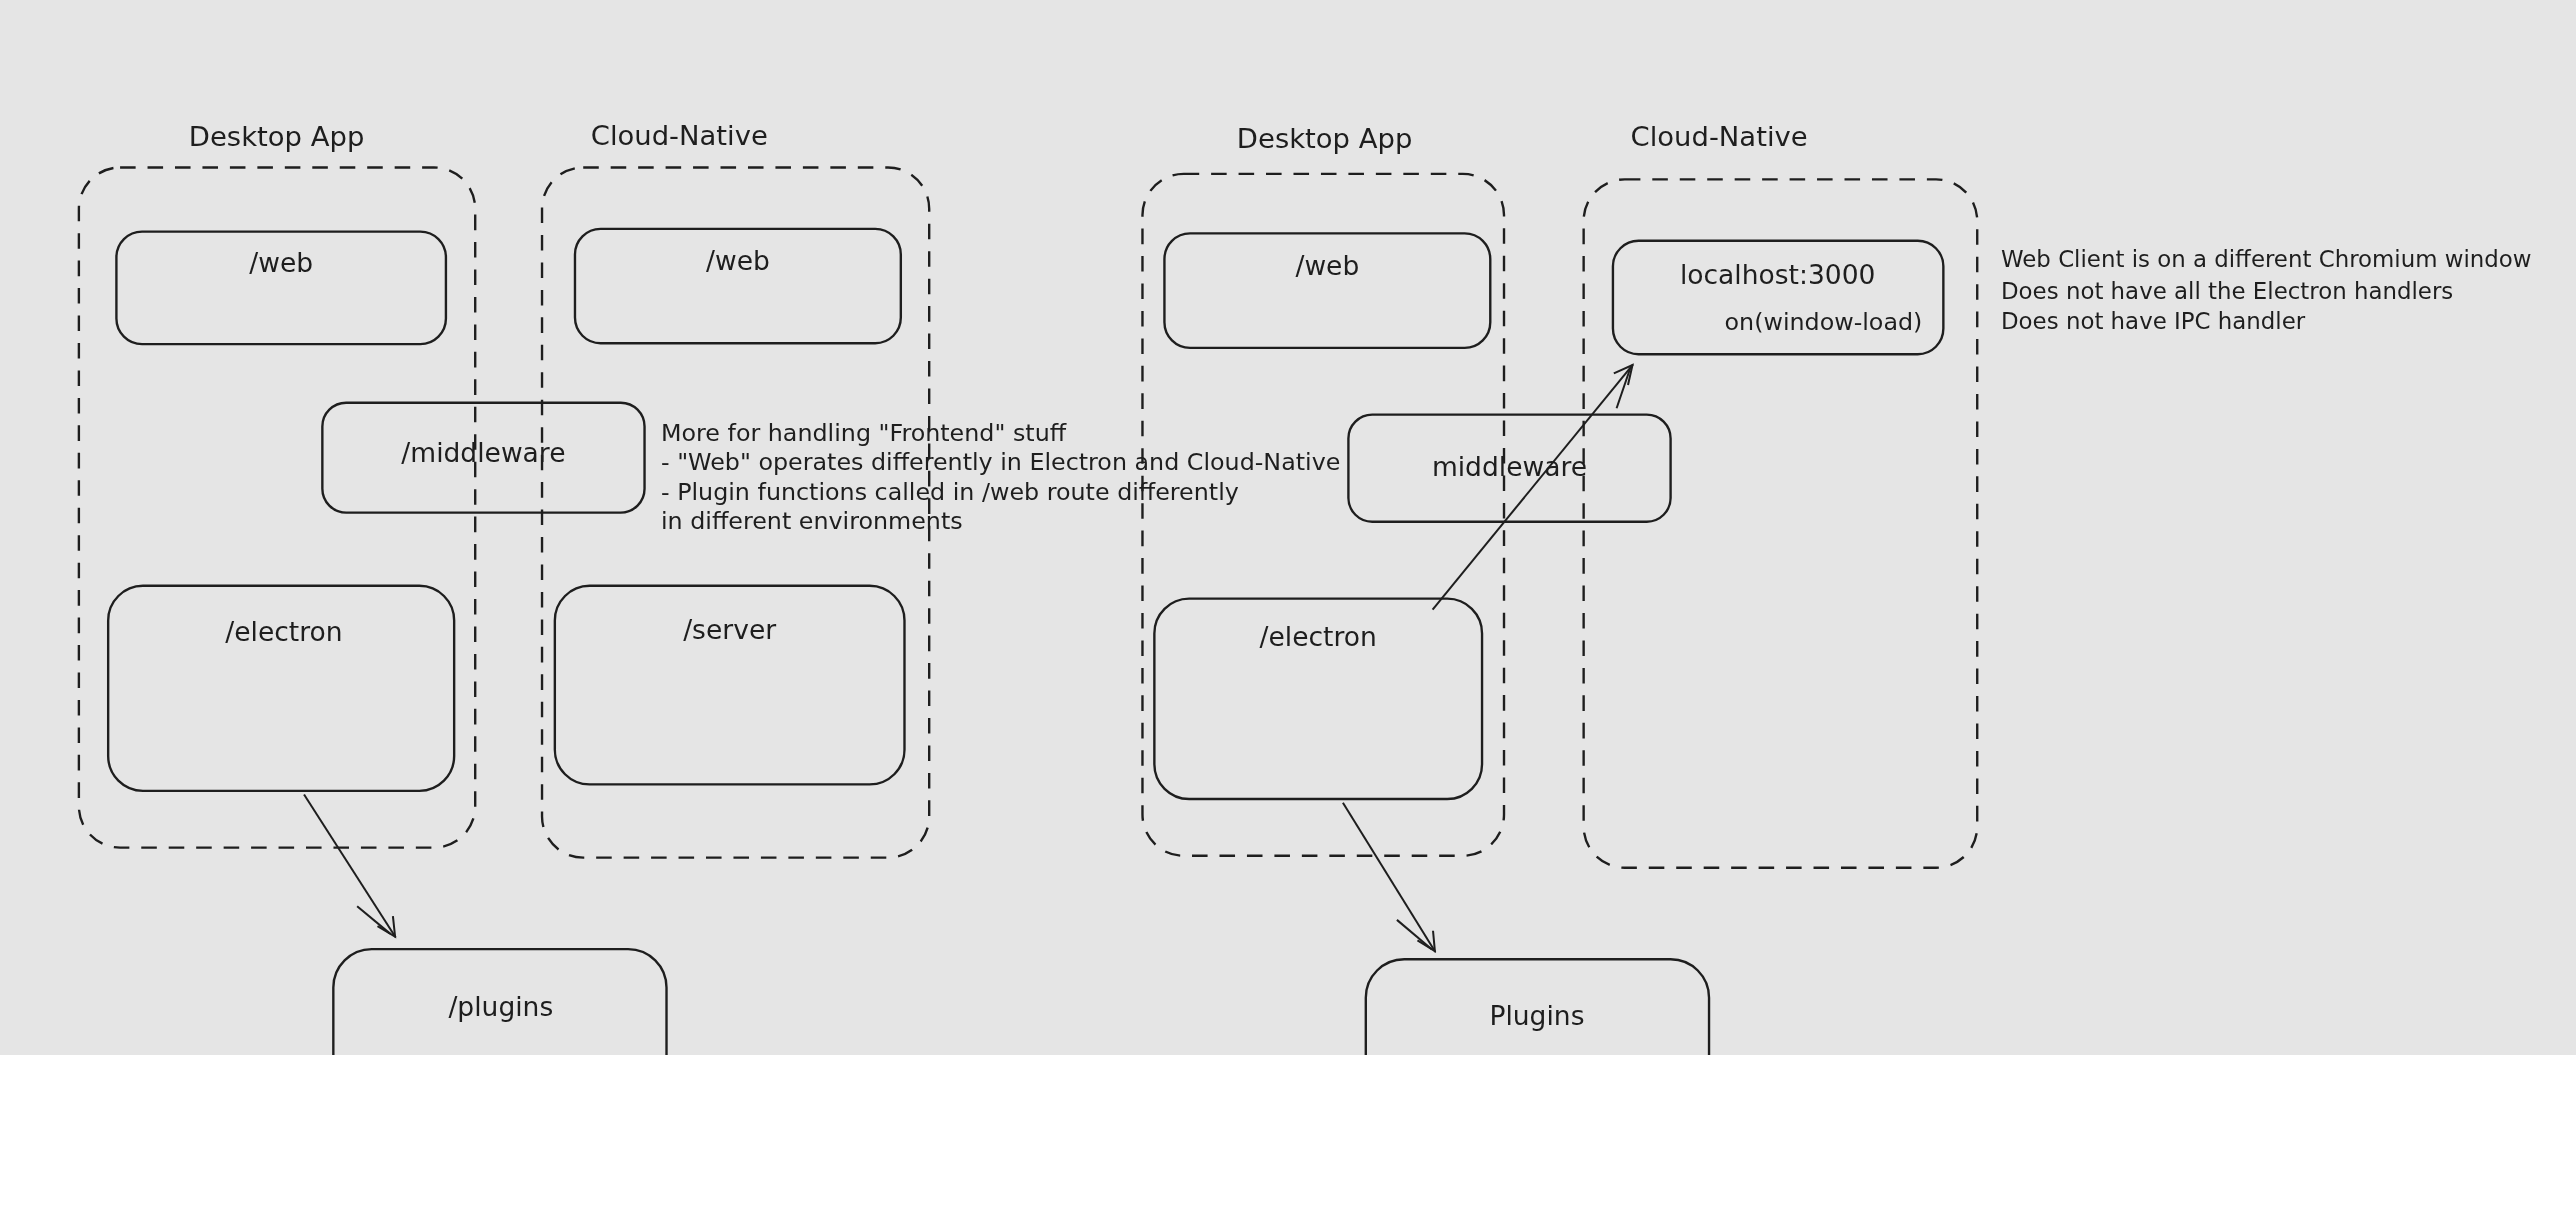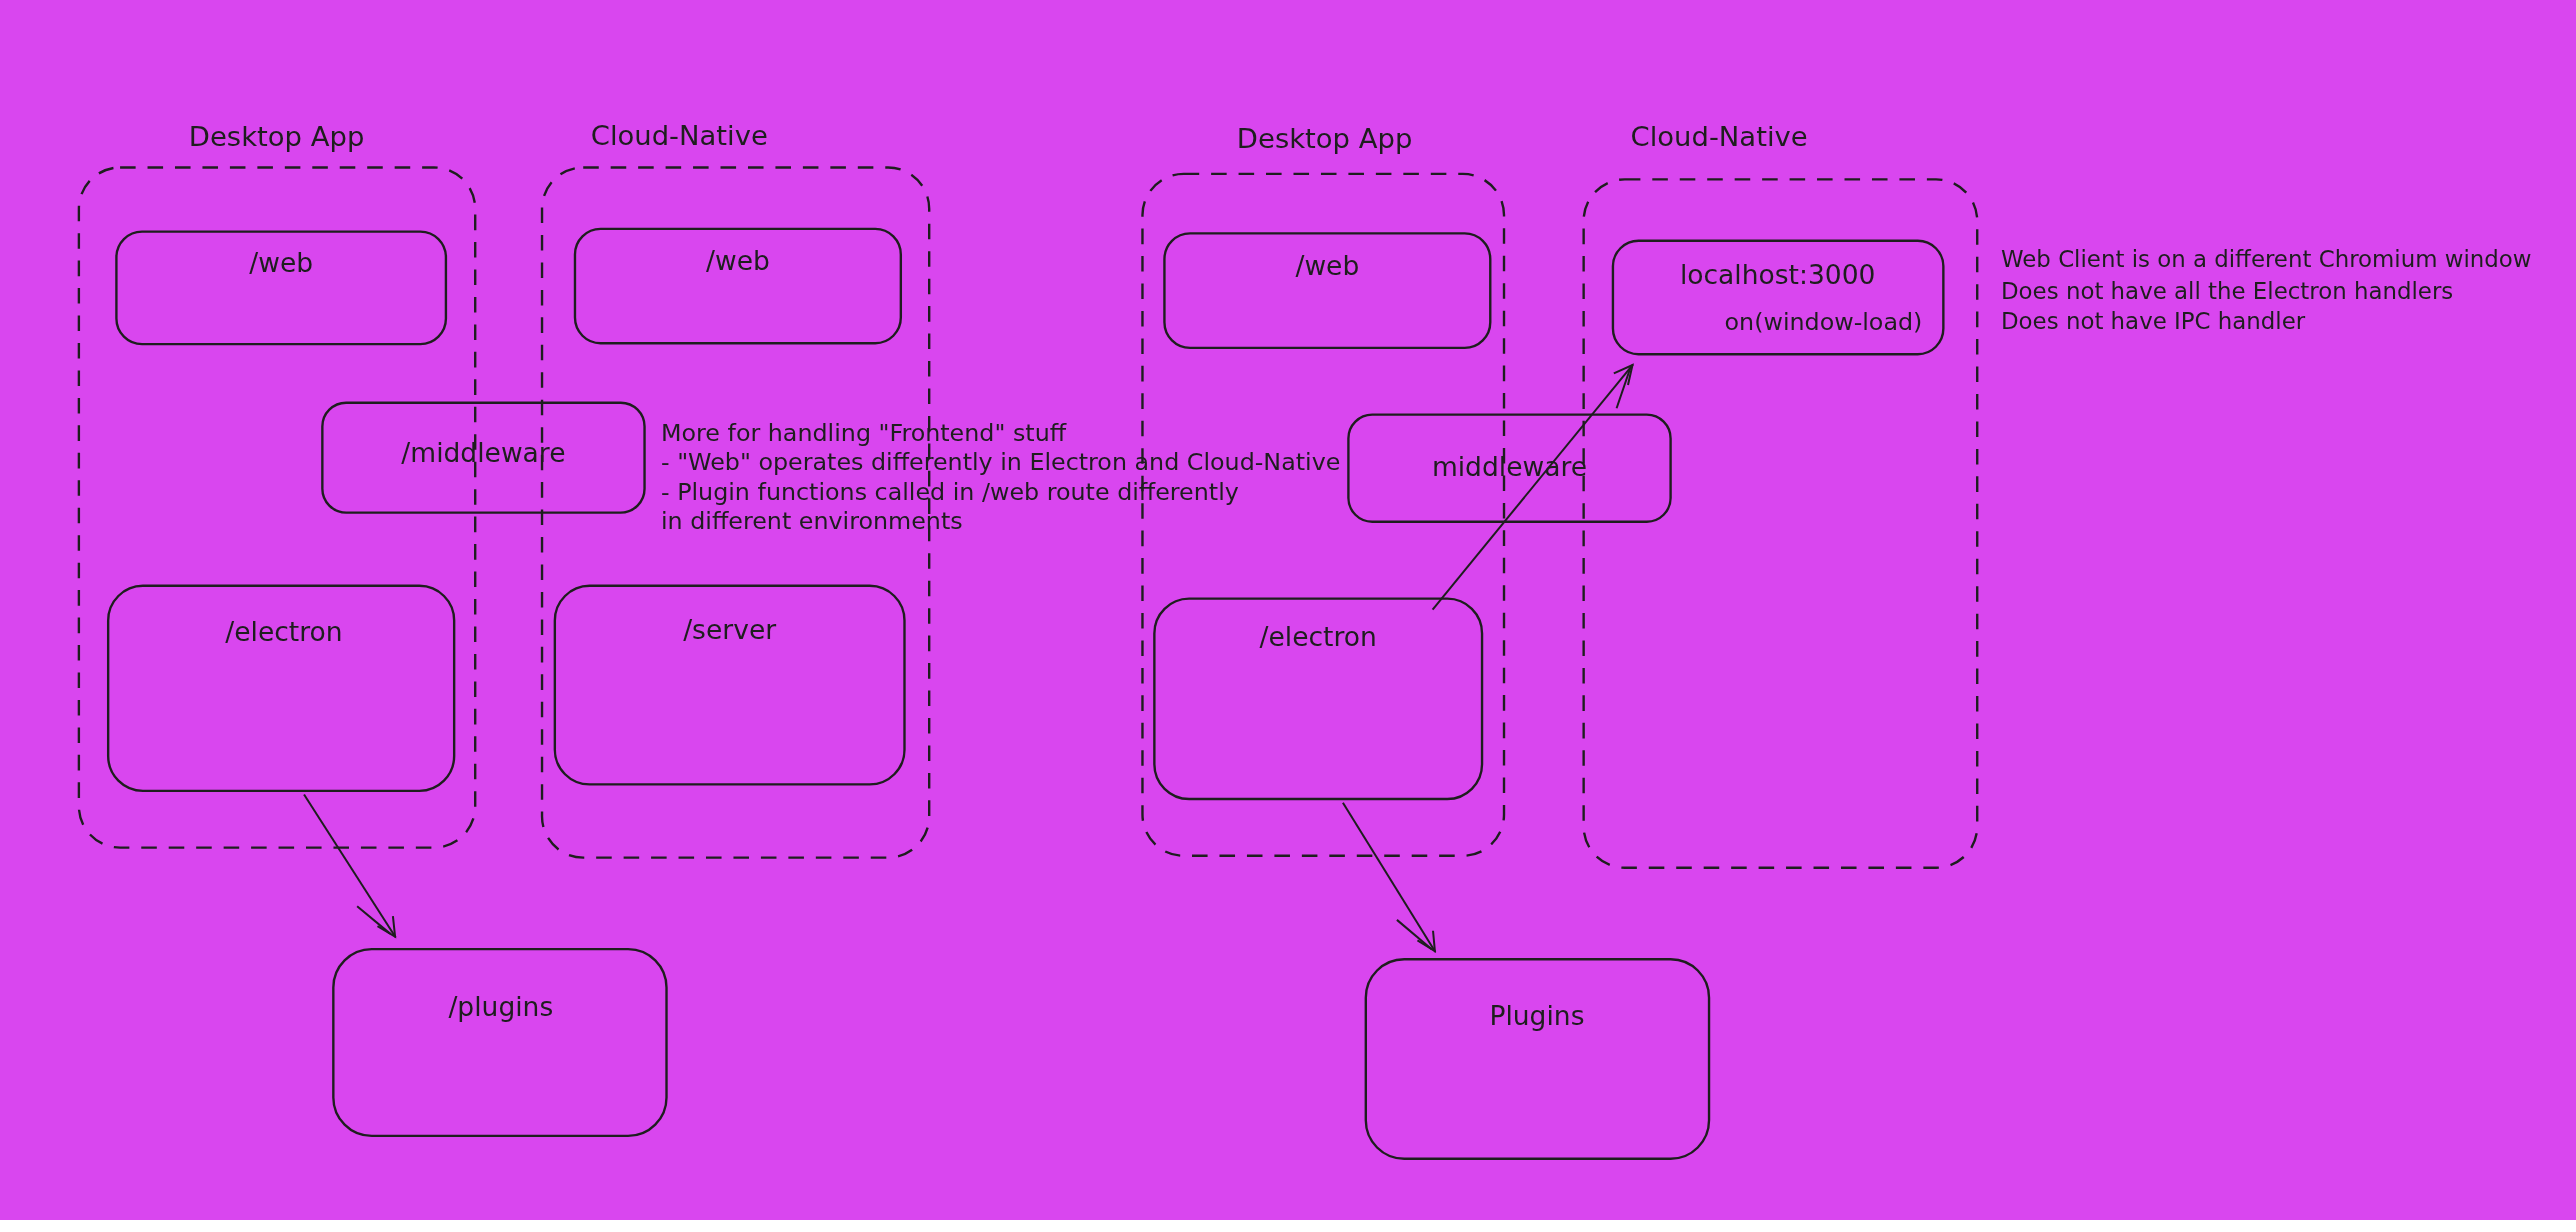--- a/index.html
+++ b/index.html
@@ -1,17 +1,17 @@
 <!DOCTYPE html>
 <html style="font-size:14.6px"><head>
 <meta charset="utf-8">
 <title>Diagram</title>
 <style>
   html,body{margin:0;padding:0;background:#ffffff;}
-  .canvas{position:relative;width:2576px;height:1220px;background:#d946ef;
+  .canvas{position:relative;width:2576px;height:1055px;background:#e5e5e5;
           font-family:"DejaVu Sans",sans-serif;overflow:hidden;}
   svg{display:block;}
   .box{fill:none;stroke:#1e1e1e;stroke-width:2.6px;}
   .dashed{fill:none;stroke:#1e1e1e;stroke-width:2.6px;stroke-dasharray:17 13;}
   .arrow{fill:none;stroke:#1e1e1e;stroke-width:2.2px;}
   text{fill:#1e1e1e;font-size:29px;font-family:"DejaVu Sans",sans-serif;}
   .title{font-size:30px;}
   .note{font-size:26px;}
   .note-red{font-size:25px;}
   .ctr{text-anchor:middle;}

